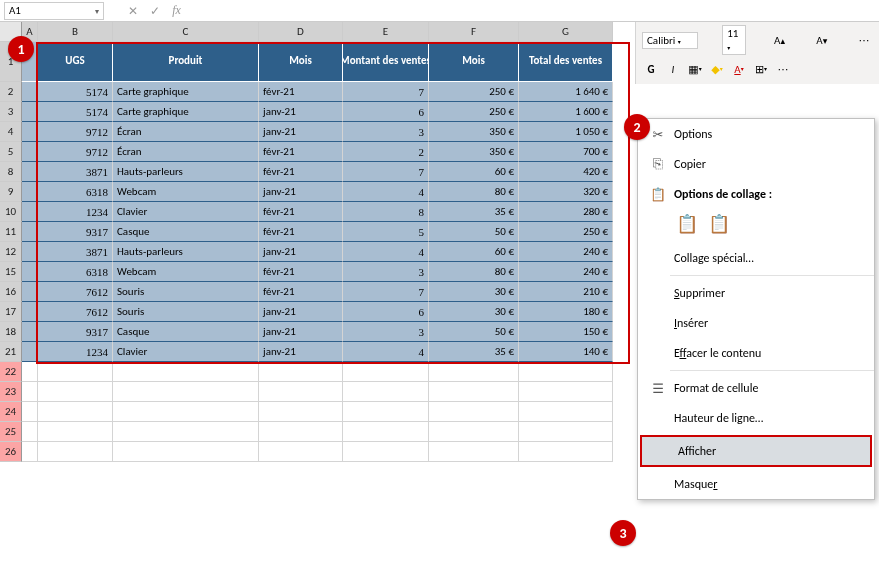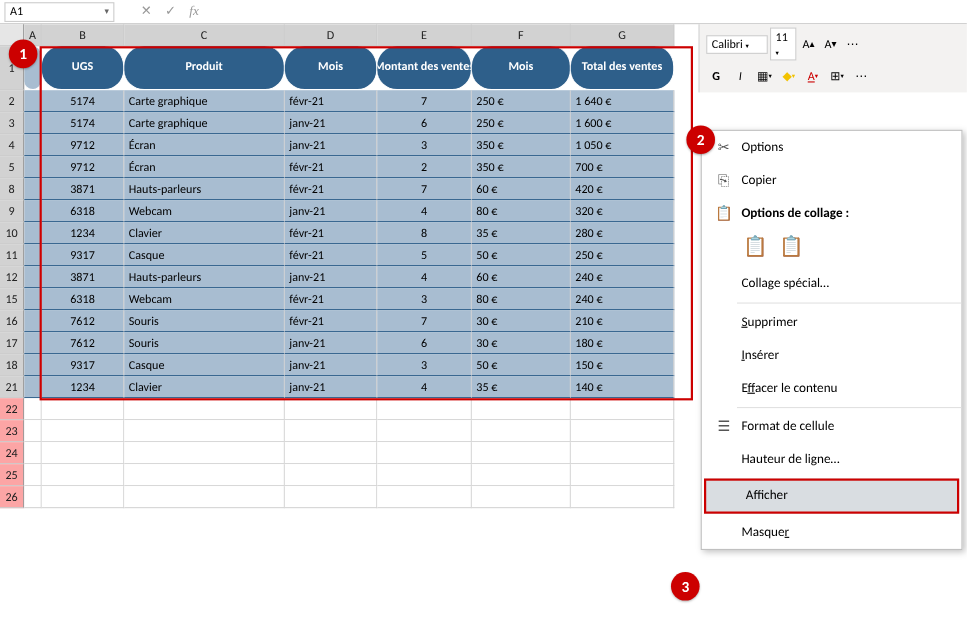--- a/index.html
+++ b/index.html
@@ -6,21 +6,21 @@
   body { font-family: Calibri, sans-serif; font-size: 11px; background: #fff; position: relative; width: 879px; height: 582px; overflow: hidden; }
   
   .formula-bar { display: flex; align-items: center; height: 22px; border-bottom: 1px solid #ccc; background: #fff; padding: 0 4px; }
   .name-box { width: 100px; height: 18px; border: 1px solid #ccc; background: #fff; padding: 0 4px; font-size: 11px; display: flex; align-items: center; justify-content: space-between; }
   .name-box-dropdown { font-size: 8px; color: #666; }
   .fx-divider { display: flex; align-items: center; gap: 12px; margin-left: 24px; color: #999; }
   .fx-divider span { font-size: 12px; }
   .fx-label { font-style: italic; font-family: 'Times New Roman', serif; }
   
   .ribbon-part { position: absolute; right: 0; top: 22px; width: 244px; height: 62px; background: #f3f2f1; border-left: 1px solid #d4d4d4; }
-  .font-row { display: flex; align-items: center; gap: 2px; padding: 3px 6px; }
+  .font-row { display: flex; align-items: center; gap: 2px; padding: 3px 6px; justify-content: space-between; }
   .font-select { border: 1px solid #ccc; background: #fff; padding: 1px 4px; font-size: 11px; }
   .font-name { width: 56px; }
   .font-size { width: 24px; }
   .ribbon-icon { width: 18px; height: 18px; display: inline-flex; align-items: center; justify-content: center; font-size: 11px; }
   .ribbon-row2 { display: flex; align-items: center; gap: 4px; padding: 2px 6px; }
   .bold-g { font-weight: bold; }
   .italic-i { font-style: italic; }
   .dropdown-arrow { font-size: 6px; }
   
   .sheet-area { position: absolute; top: 22px; left: 0; width: 635px; height: 560px; display: flex; }
@@ -38,25 +38,25 @@
   .col-C { width: 146px; }
   .col-D { width: 84px; }
   .col-E { width: 86px; }
   .col-F { width: 90px; }
   .col-G { width: 94px; }
   
   .data-rows { }
   .data-row { display: flex; height: 20px; }
   .data-row.header-row .cell { background: #2e5f8a; color: #fff; font-weight: bold; border-right: 1px solid #fff; border-bottom: 1px solid #fff; display: flex; align-items: center; }
   .data-row.header-row { height: 40px; }
-  .data-row.header-row .cell { line-height: 1.1; text-align: center; justify-content: center; border-radius: 18px; }
+  .data-row.header-row .cell { line-height: 1.1; text-align: center; justify-content: center; }
   .cell { border-right: 1px solid #d4d4d4; border-bottom: 1px solid #d4d4d4; padding: 0 4px; font-size: 11px; line-height: 20px; overflow: hidden; white-space: nowrap; }
   .cell.selected { background: #a8bdd1; border-bottom: 1px solid #2e5f8a; }
-  .cell.num { text-align: center; }
-  .cell.money { }
+  .cell.num { text-align: right; font-family: Liberation Serif, serif; }
+  .cell.money { text-align: right; }
   .cell.empty { background: #fff; }
   
   .selection-border { position: absolute; border: 2px solid #c00; pointer-events: none; }
   
   .badge { position: absolute; width: 26px; height: 26px; border-radius: 50%; background: #c00; color: #fff; font-weight: bold; font-size: 14px; display: flex; align-items: center; justify-content: center; z-index: 100; box-shadow: 0 1px 2px rgba(0,0,0,0.3); }
   
   .context-menu { position: absolute; top: 118px; right: 4px; width: 238px; background: #fff; border: 1px solid #c0c0c0; box-shadow: 2px 2px 6px rgba(0,0,0,0.25); font-size: 12px; z-index: 50; }
   .menu-item { display: flex; align-items: center; height: 30px; padding: 0 10px 0 8px; cursor: default; }
   .menu-icon { width: 24px; display: inline-flex; justify-content: center; font-size: 13px; color: #555; }
   .menu-label { flex: 1; padding-left: 4px; }

